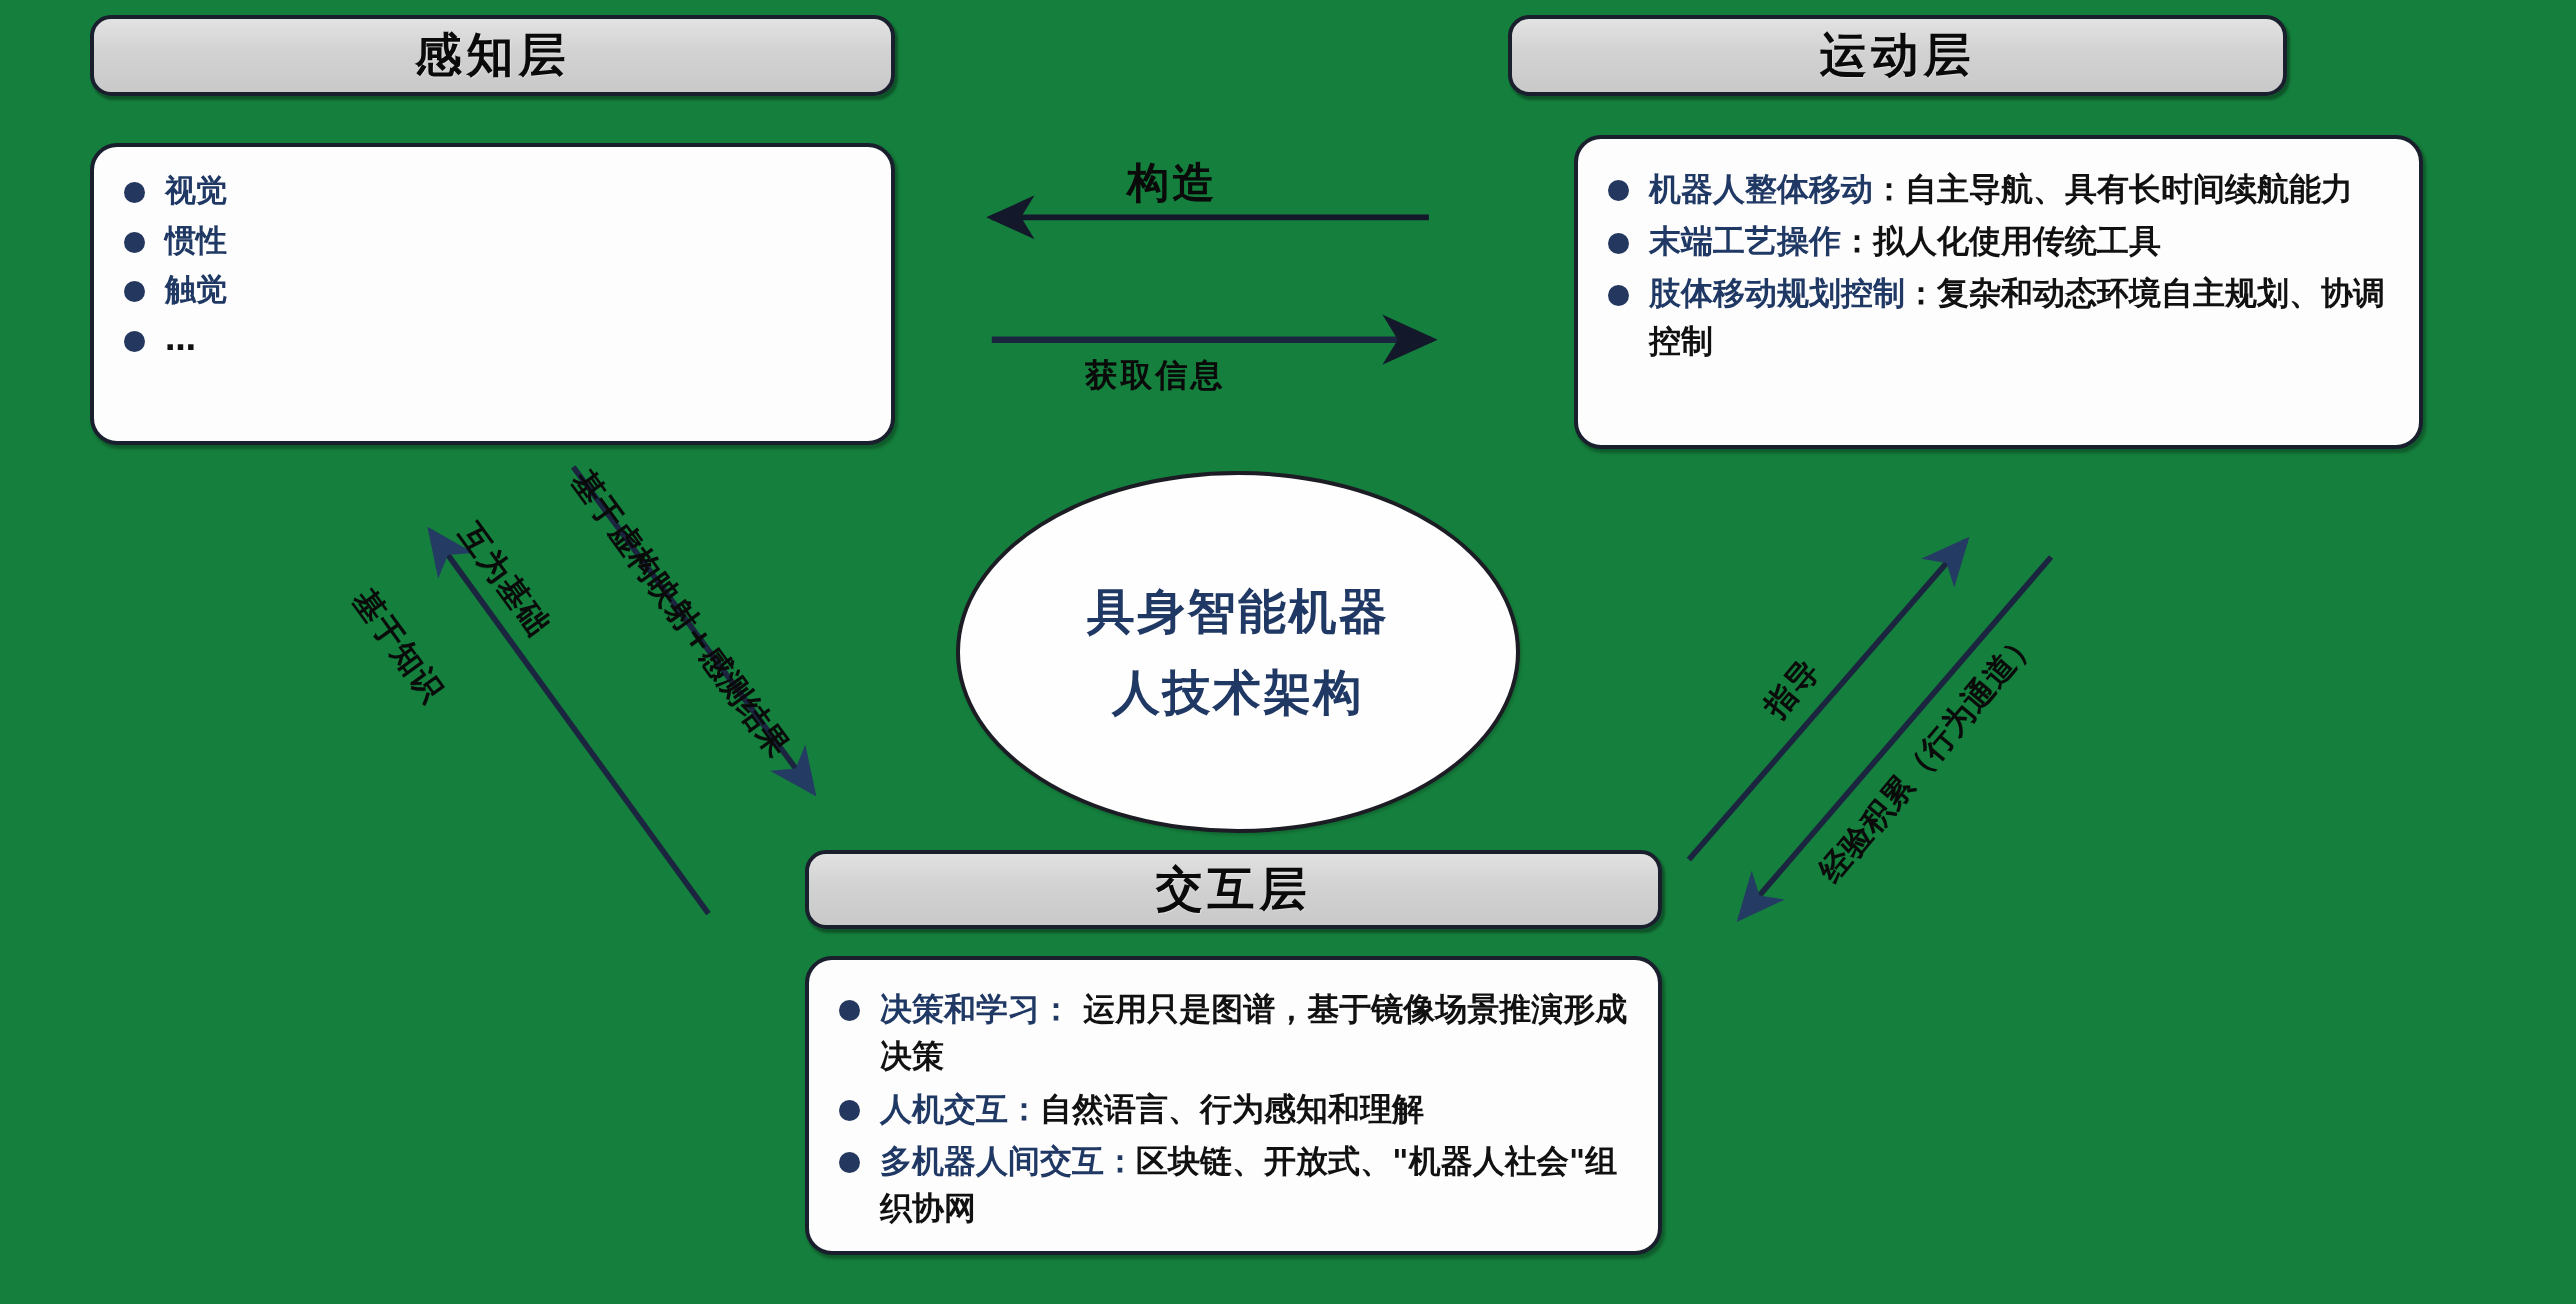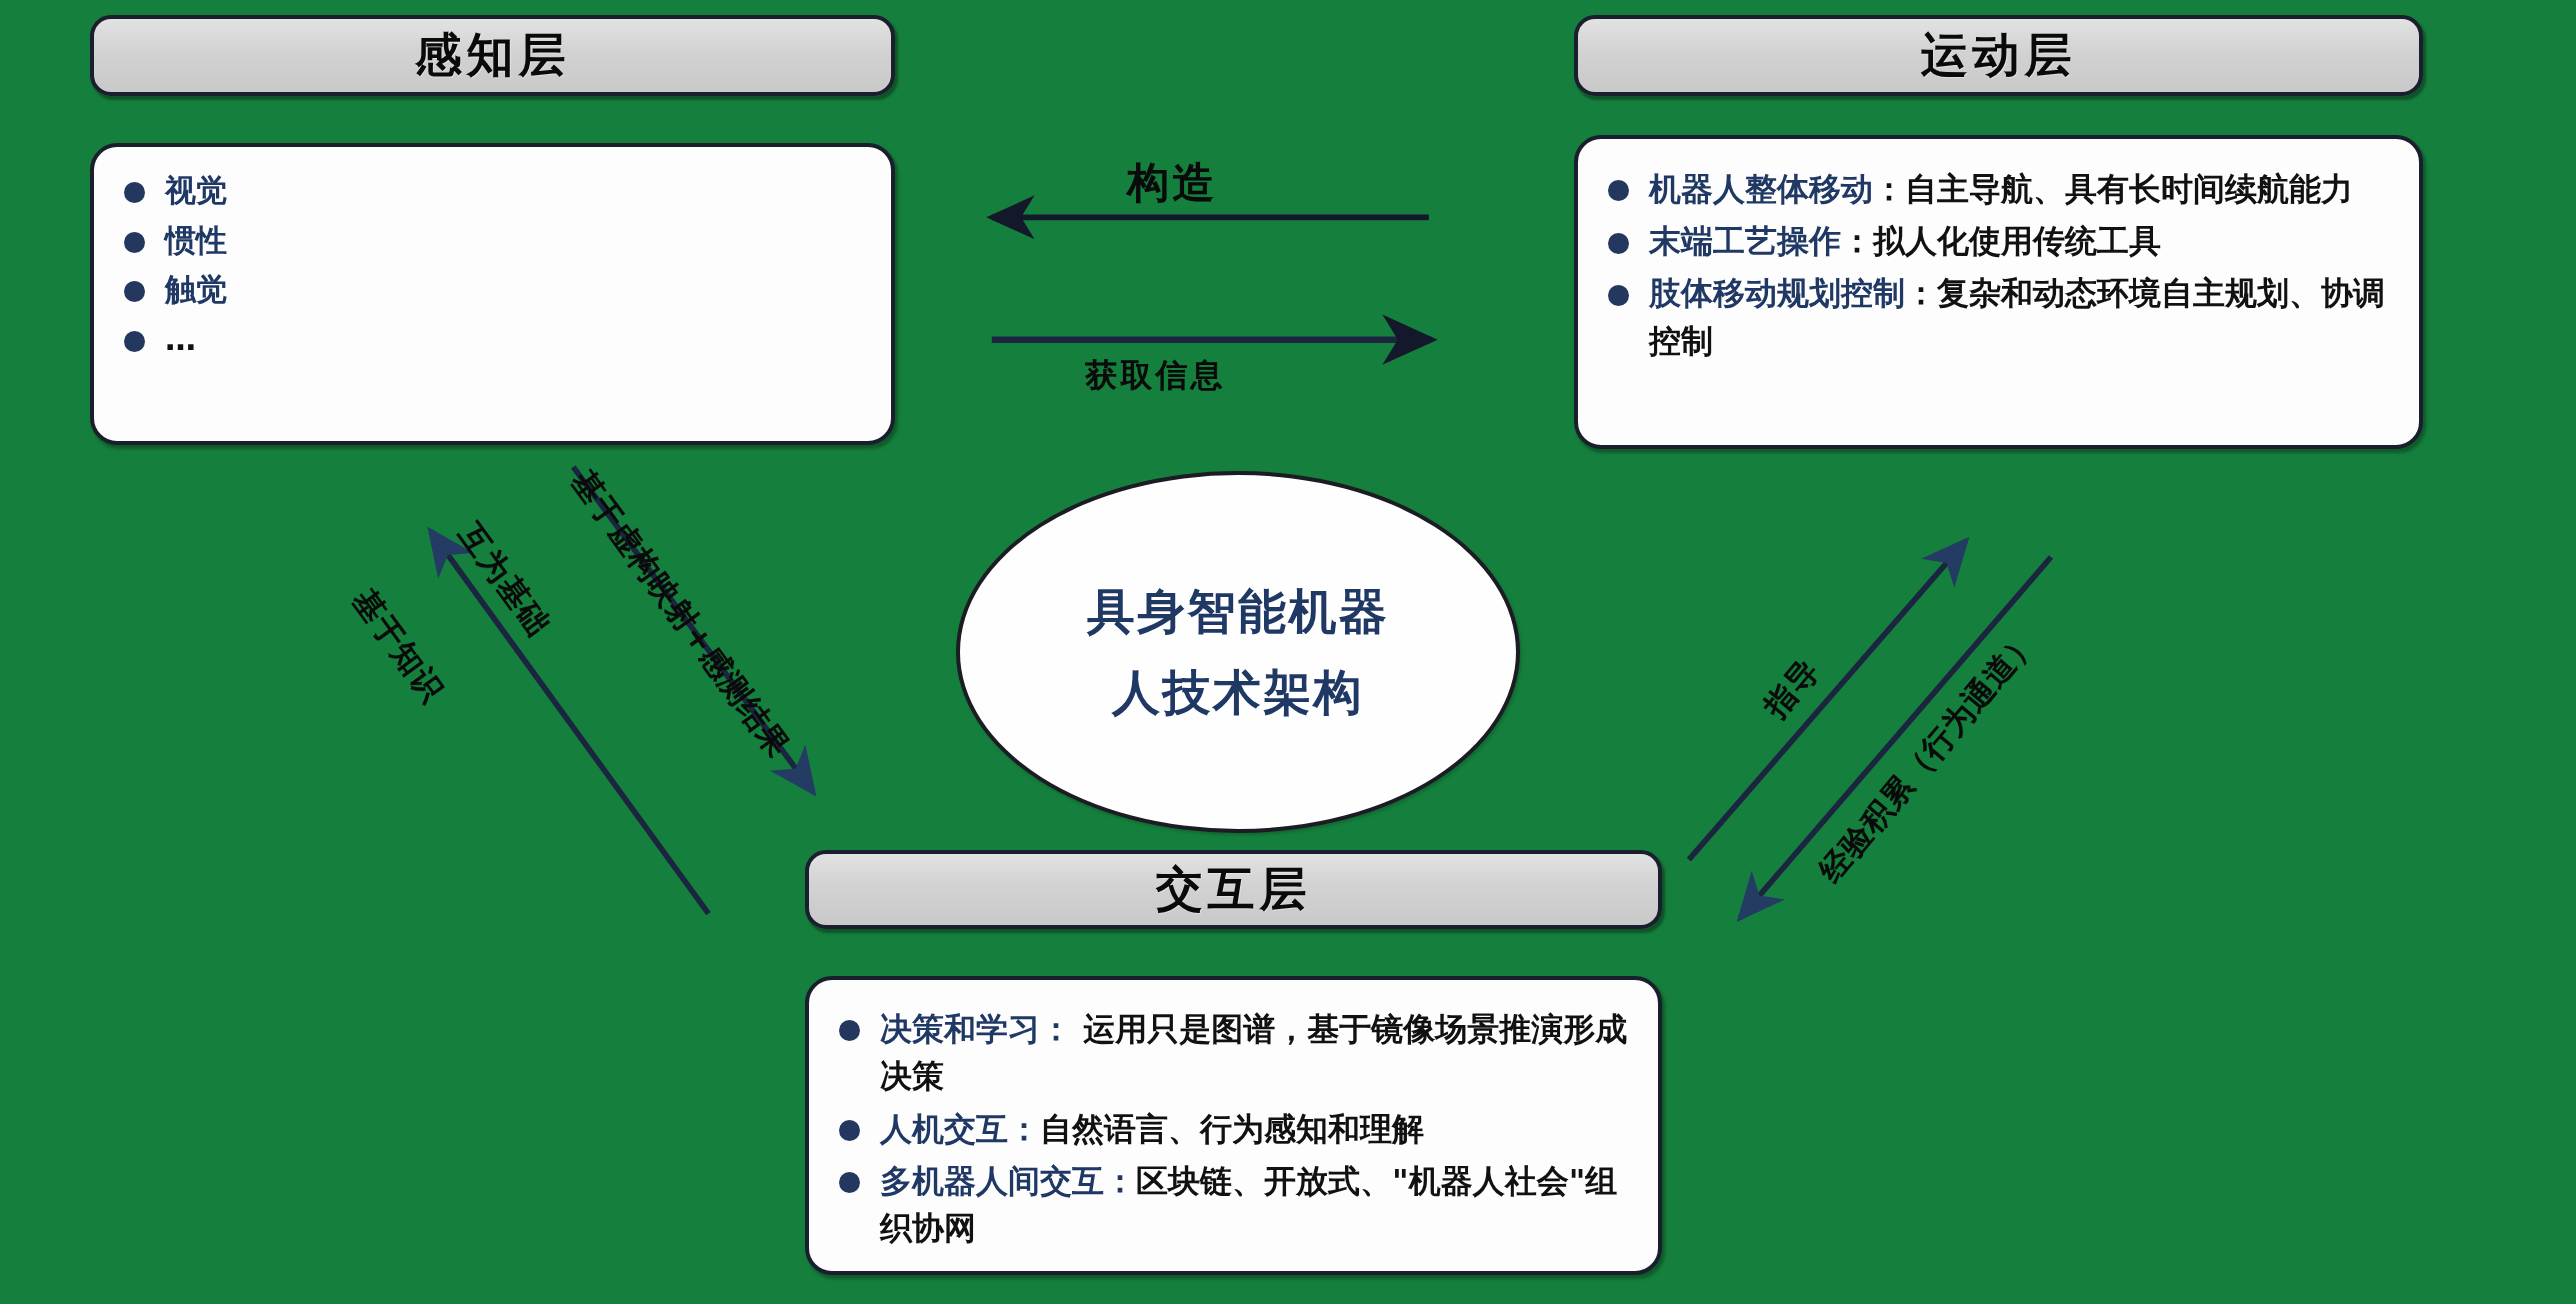--- a/index.html
+++ b/index.html
@@ -162,21 +162,21 @@
     <div class="perc-wrap">
       <ul class="blist perc-col">
         <li><span class="accent">视觉</span></li>
         <li><span class="accent">惯性</span></li>
         <li><span class="accent">触觉</span></li>
         <li><span style="color:#111;">…</span></li>
       </ul>
     </div>
   </div>
 
-  <div class="hdr" style="left:1574px;top:14.5px;width:849px;height:81px;font-size:47px;">
+  <div class="hdr" style="left:1508px;top:14.5px;width:779px;height:81px;font-size:47px;">
     <span>运动层</span>
   </div>
 
   <div class="body" style="left:1574px;top:135px;width:849px;height:314px;padding-top:27px;">
     <ul class="blist" style="font-size:32px;line-height:1.48;">
       <li>
         <span class="accent">机器人整体移动</span><span>：自主导航、具有长时间续航能力</span>
       </li>
       <li>
         <span class="accent">末端工艺操作</span><span>：拟人化使用传统工具</span>
@@ -189,21 +189,21 @@
 
   <div id="ellipse" style="left:956px;top:471px;width:564px;height:362px;font-size:48px;letter-spacing:2.4px;">
     <div>具身智能机器</div>
     <div>人技术架构</div>
   </div>
 
   <div class="hdr" style="left:805px;top:850px;width:857px;height:79px;font-size:47px;">
     <span>交互层</span>
   </div>
 
-  <div class="body" style="left:805px;top:976px;width:857px;height:299px;padding-top:26px;">
+  <div class="body" style="left:805px;top:956px;width:857px;height:299px;padding-top:26px;">
     <ul class="blist" style="font-size:32px;line-height:1.48;">
       <li>
         <span class="accent">决策和学习：</span><span> 运用只是图谱，基于镜像场景推演形成决策</span>
       </li>
       <li>
         <span class="accent">人机交互：</span><span>自然语言、行为感知和理解</span>
       </li>
       <li>
         <span class="accent">多机器人间交互：</span><span>区块链、开放式、"机器人社会"组织协网</span>
       </li>

